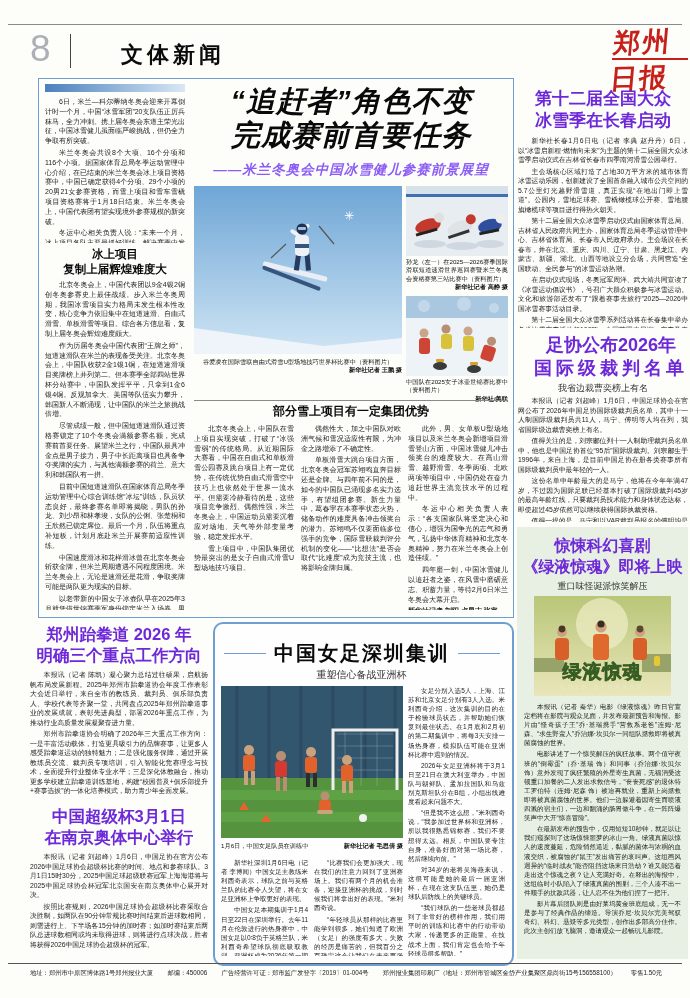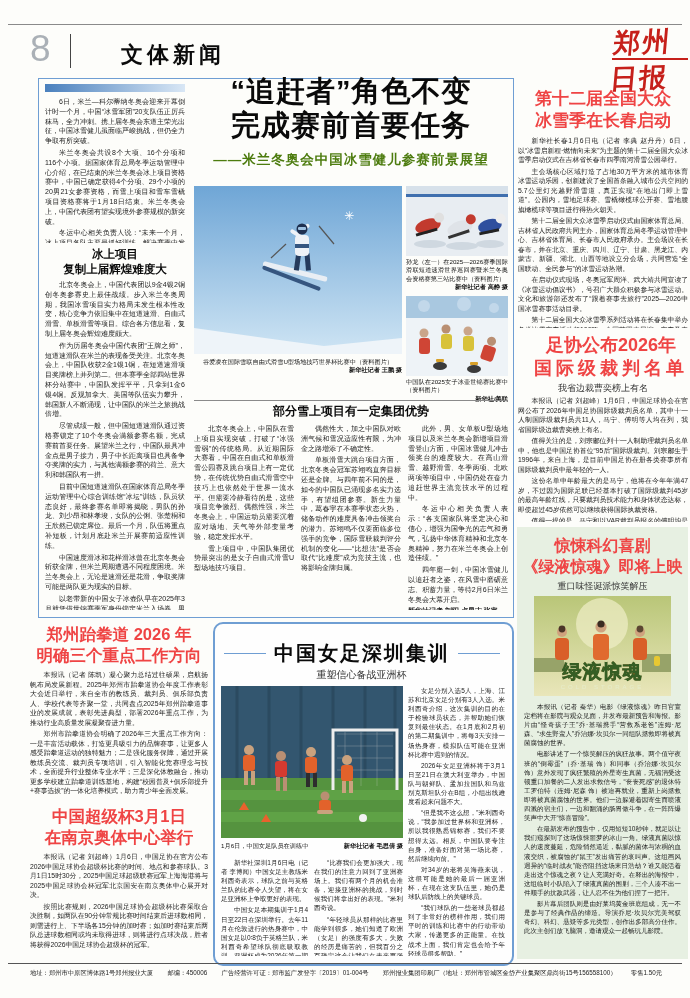--- a/index.html
+++ b/index.html
@@ -7,22 +7,22 @@
   .abs{position:absolute;}
   .rule{background:#8a8a8a;}
   p{margin:0 0 2px 0;text-indent:2em;}
   .bodytxt p{font-size:7px;line-height:1.4;text-align:justify;color:#1c1c1c;}
   .bodytxt.sz65 p{font-size:6.5px;}
   .bodytxt.sz68 p{font-size:6.8px;}
   .clip{overflow:hidden;}
   .caption{font-size:6.2px;line-height:1.35;color:#111;text-align:justify;}
   .caption .credit{display:block;text-align:right;font-weight:bold;}
   .headline-xl{font-weight:900;font-size:29px;line-height:1.18;text-align:center;letter-spacing:1px;color:#0a0a0a;}
-  .deck{font-weight:bold;font-size:13.5px;text-align:center;letter-spacing:1px;color:#4d7c0f;}
-  .h-mid{font-weight:bold;font-size:16px;line-height:1.3;text-align:center;color:#ef4444;}
+  .deck{font-weight:bold;font-size:13.5px;text-align:center;letter-spacing:1px;color:#8b5cf6;}
+  .h-mid{font-weight:bold;font-size:16px;line-height:1.3;text-align:center;color:#6d28d9;}
   .h-sub{font-weight:bold;font-size:11.5px;line-height:1.3;text-align:center;color:#0a0a0a;}
   .subtitle-sm{font-size:9px;text-align:center;color:#333;}
   .blue-box{border:1px solid #6f9ed3;}
   .grad-bar{background:linear-gradient(90deg,#4a80bd,#d9e7f5);}
   .round-box{border:2px solid #6f9ed3;border-radius:10px;background:#fefefe;}
   .green-box{background:#e7f0e2;}
   .fw-head-row{display:flex;align-items:center;gap:8px;}
   .fw-head-row .line{flex:1;height:1px;background:#6f9ed3;}
   .fw-head-row .t{font-weight:900;font-size:20px;letter-spacing:2px;white-space:nowrap;color:#0a0a0a;}
   .footer-row{display:flex;justify-content:space-between;font-size:6.3px;color:#222;}
@@ -63,21 +63,21 @@
   </div>
   <div class="abs bodytxt clip" style="left:45px;top:280px;width:140px;height:330px;">
       <p>北京冬奥会上，中国代表团以9金4银2铜创冬奥参赛史上最佳战绩。步入米兰冬奥周期，我国冰雪项目实力格局未发生根本性改变，核心竞争力依旧集中在短道速滑、自由式滑雪、单板滑雪等项目。综合各方信息看，复制上届冬奥会辉煌难度颇大。</p>
       <p>作为历届冬奥会中国代表团“王牌之师”，短道速滑队在米兰的表现备受关注。北京冬奥会上，中国队收获2金1银1铜，在短道速滑项目奖牌榜上并列第二。但本赛季全部四站世界杯分站赛中，中国队发挥平平，只拿到1金6银4铜。反观加拿大、美国等队伍实力攀升，韩国新人不断涌现，让中国队的米兰之旅挑战倍增。</p>
       <p>尽管成绩一般，但中国短道速滑队通过资格赛锁定了10个冬奥会满额参赛名额，完成赛前首要任务。展望米兰之行，中国队最具冲金点是男子接力，男子中长距离项目也具备争夺奖牌的实力，与其他满额参赛的荷兰、意大利和韩国队有一拼。</p>
       <p>目前中国短道速滑队在国家体育总局冬季运动管理中心综合训练馆“冰坛”训练，队员状态良好，最终参赛名单即将揭晓，男队的孙龙、刘少昂和林孝埈，女队的公俐、张楚桐和王欣然已锁定席位。最后一个月，队伍将重点补短板，计划月底赴米兰开展赛前适应性训练。</p>
       <p>中国速度滑冰和花样滑冰曾在北京冬奥会斩获金牌，但米兰周期遭遇不同程度困境。米兰冬奥会上，无论是速滑还是花滑，争取奖牌可能是两队更为现实的目标。</p>
       <p>以老带新的中国女子冰壶队早在2025年3月就凭借世锦赛季军身份锁定米兰入场券，男队则在12月的冬奥会资格赛中顽强登上通往米兰冬奥会的“末班车”。目前冰壶项目仍由欧美强队主导，中国队尤其是女队若想在米兰再创佳绩，必须延续在世锦赛和冬奥会资格赛上敢打敢拼、每分必争的顽强斗志。</p>
     </div>
 
-  <div class="abs" style="left:192px;top:74px;width:318px;">
+  <div class="abs" style="left:192px;top:84px;width:318px;font-style:italic;">
     <div class="headline-xl">“追赶者”角色不变</div>
     <div class="headline-xl">完成赛前首要任务</div>
     <div class="deck" style="margin-top:9px;">——米兰冬奥会中国冰雪健儿参赛前景展望</div>
   </div>
 
   <svg class="abs" style="left:194px;top:186px;" width="208" height="168" viewBox="0 0 208 168">
     <defs>
       <linearGradient id="sky" x1="0" y1="0" x2="0" y2="1">
         <stop offset="0" stop-color="#6fa6d6"></stop>
           <stop offset="1" stop-color="#cfe5f4"></stop>

